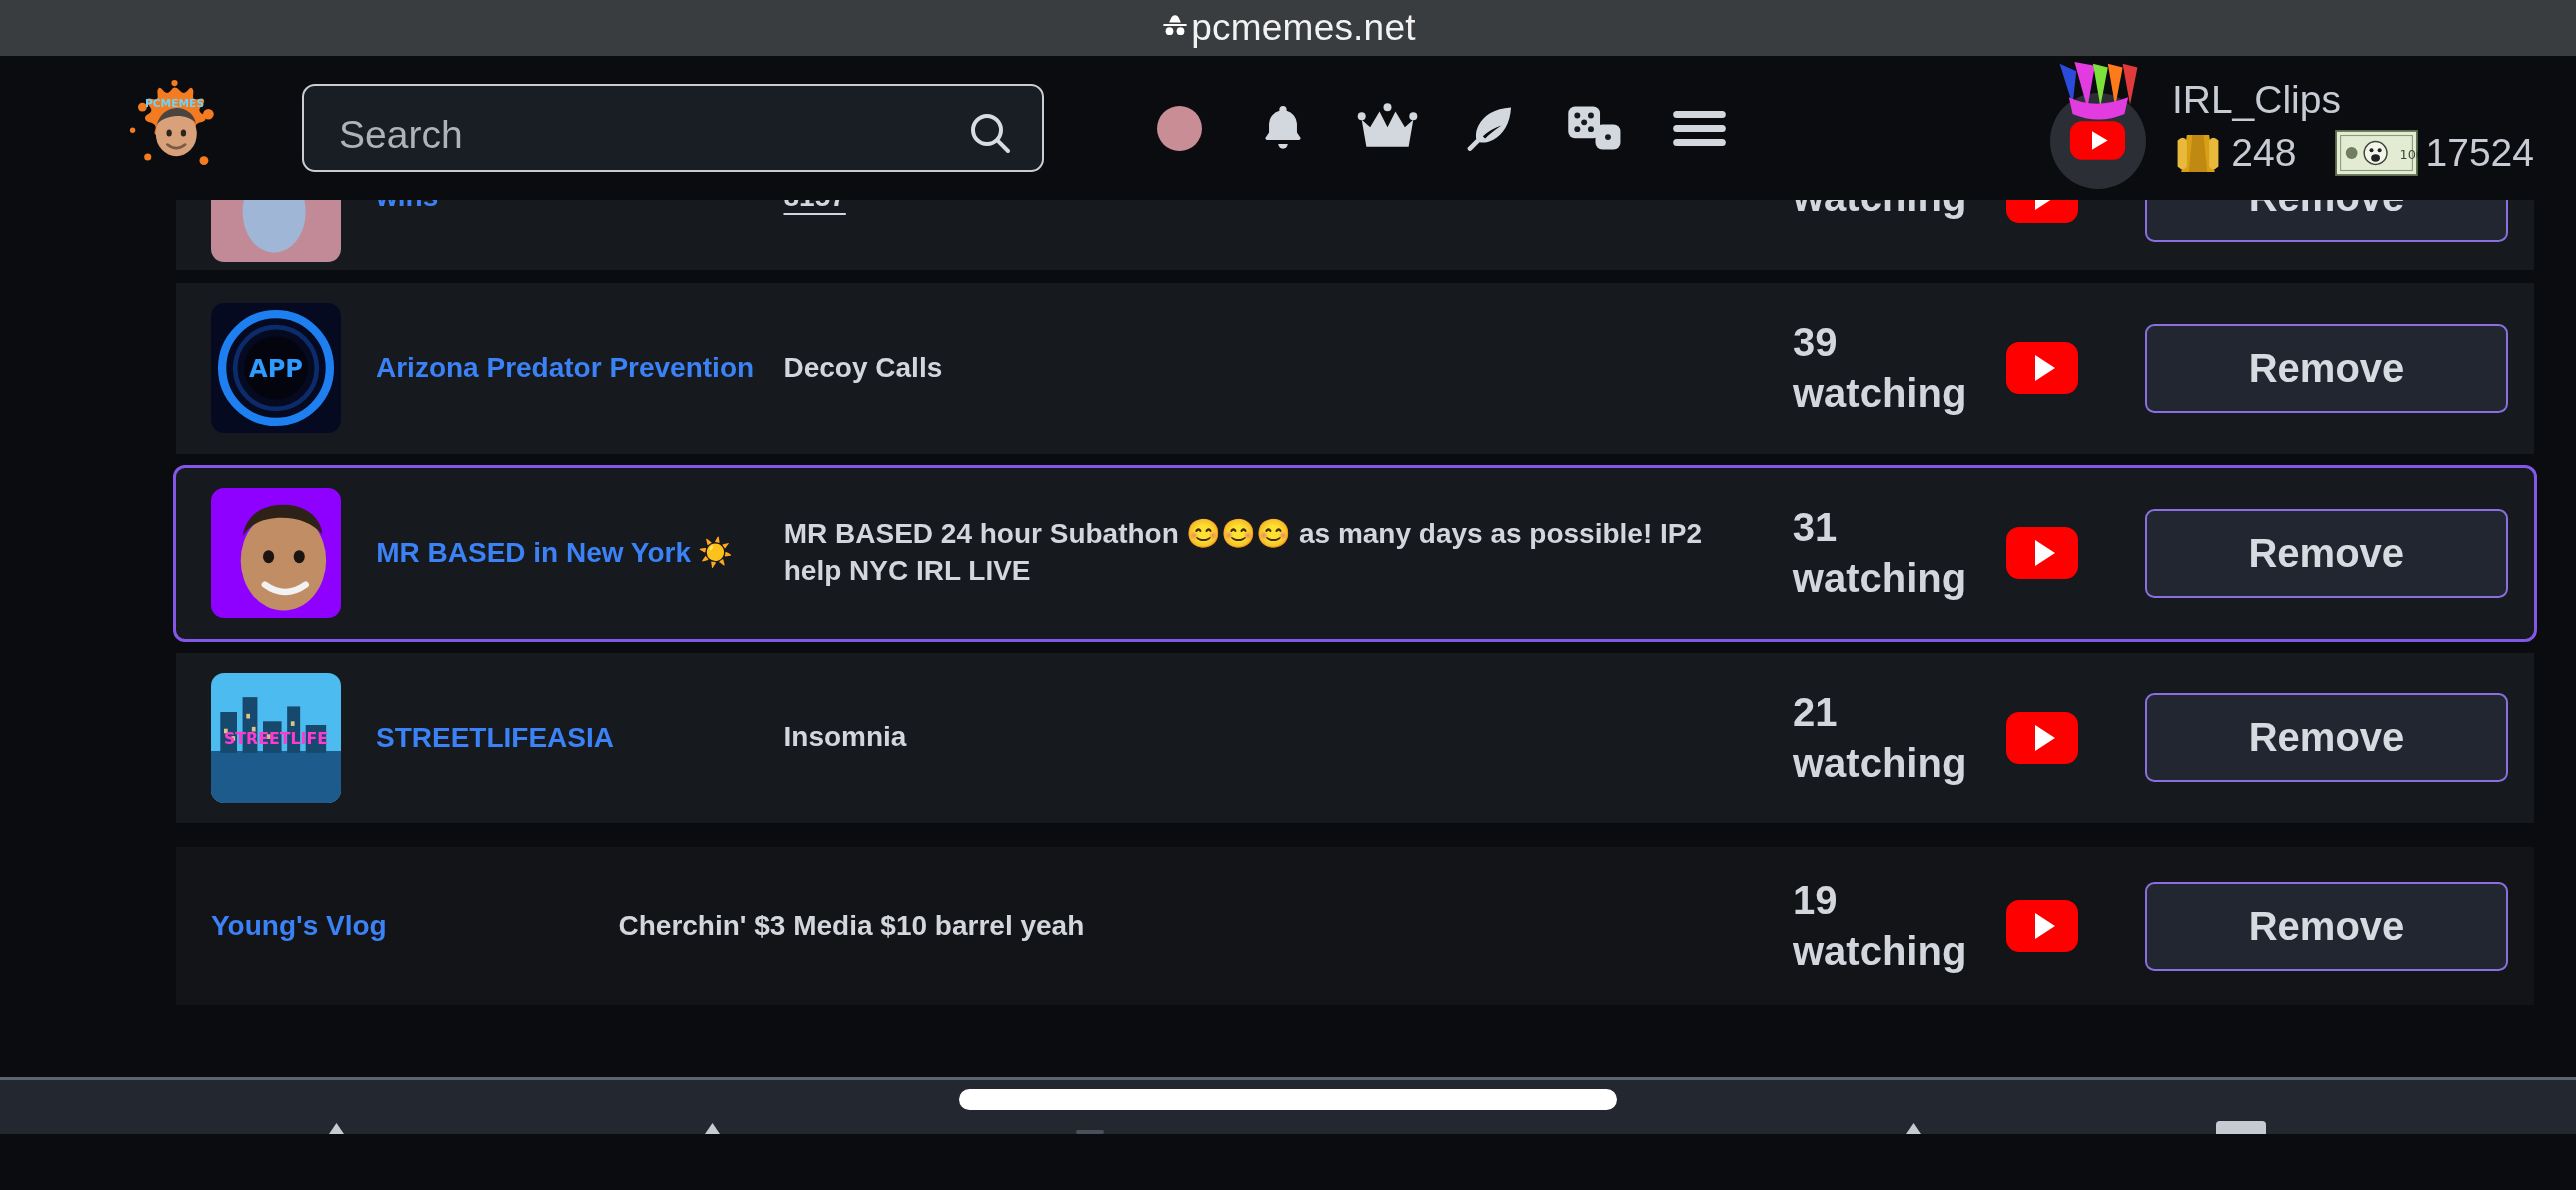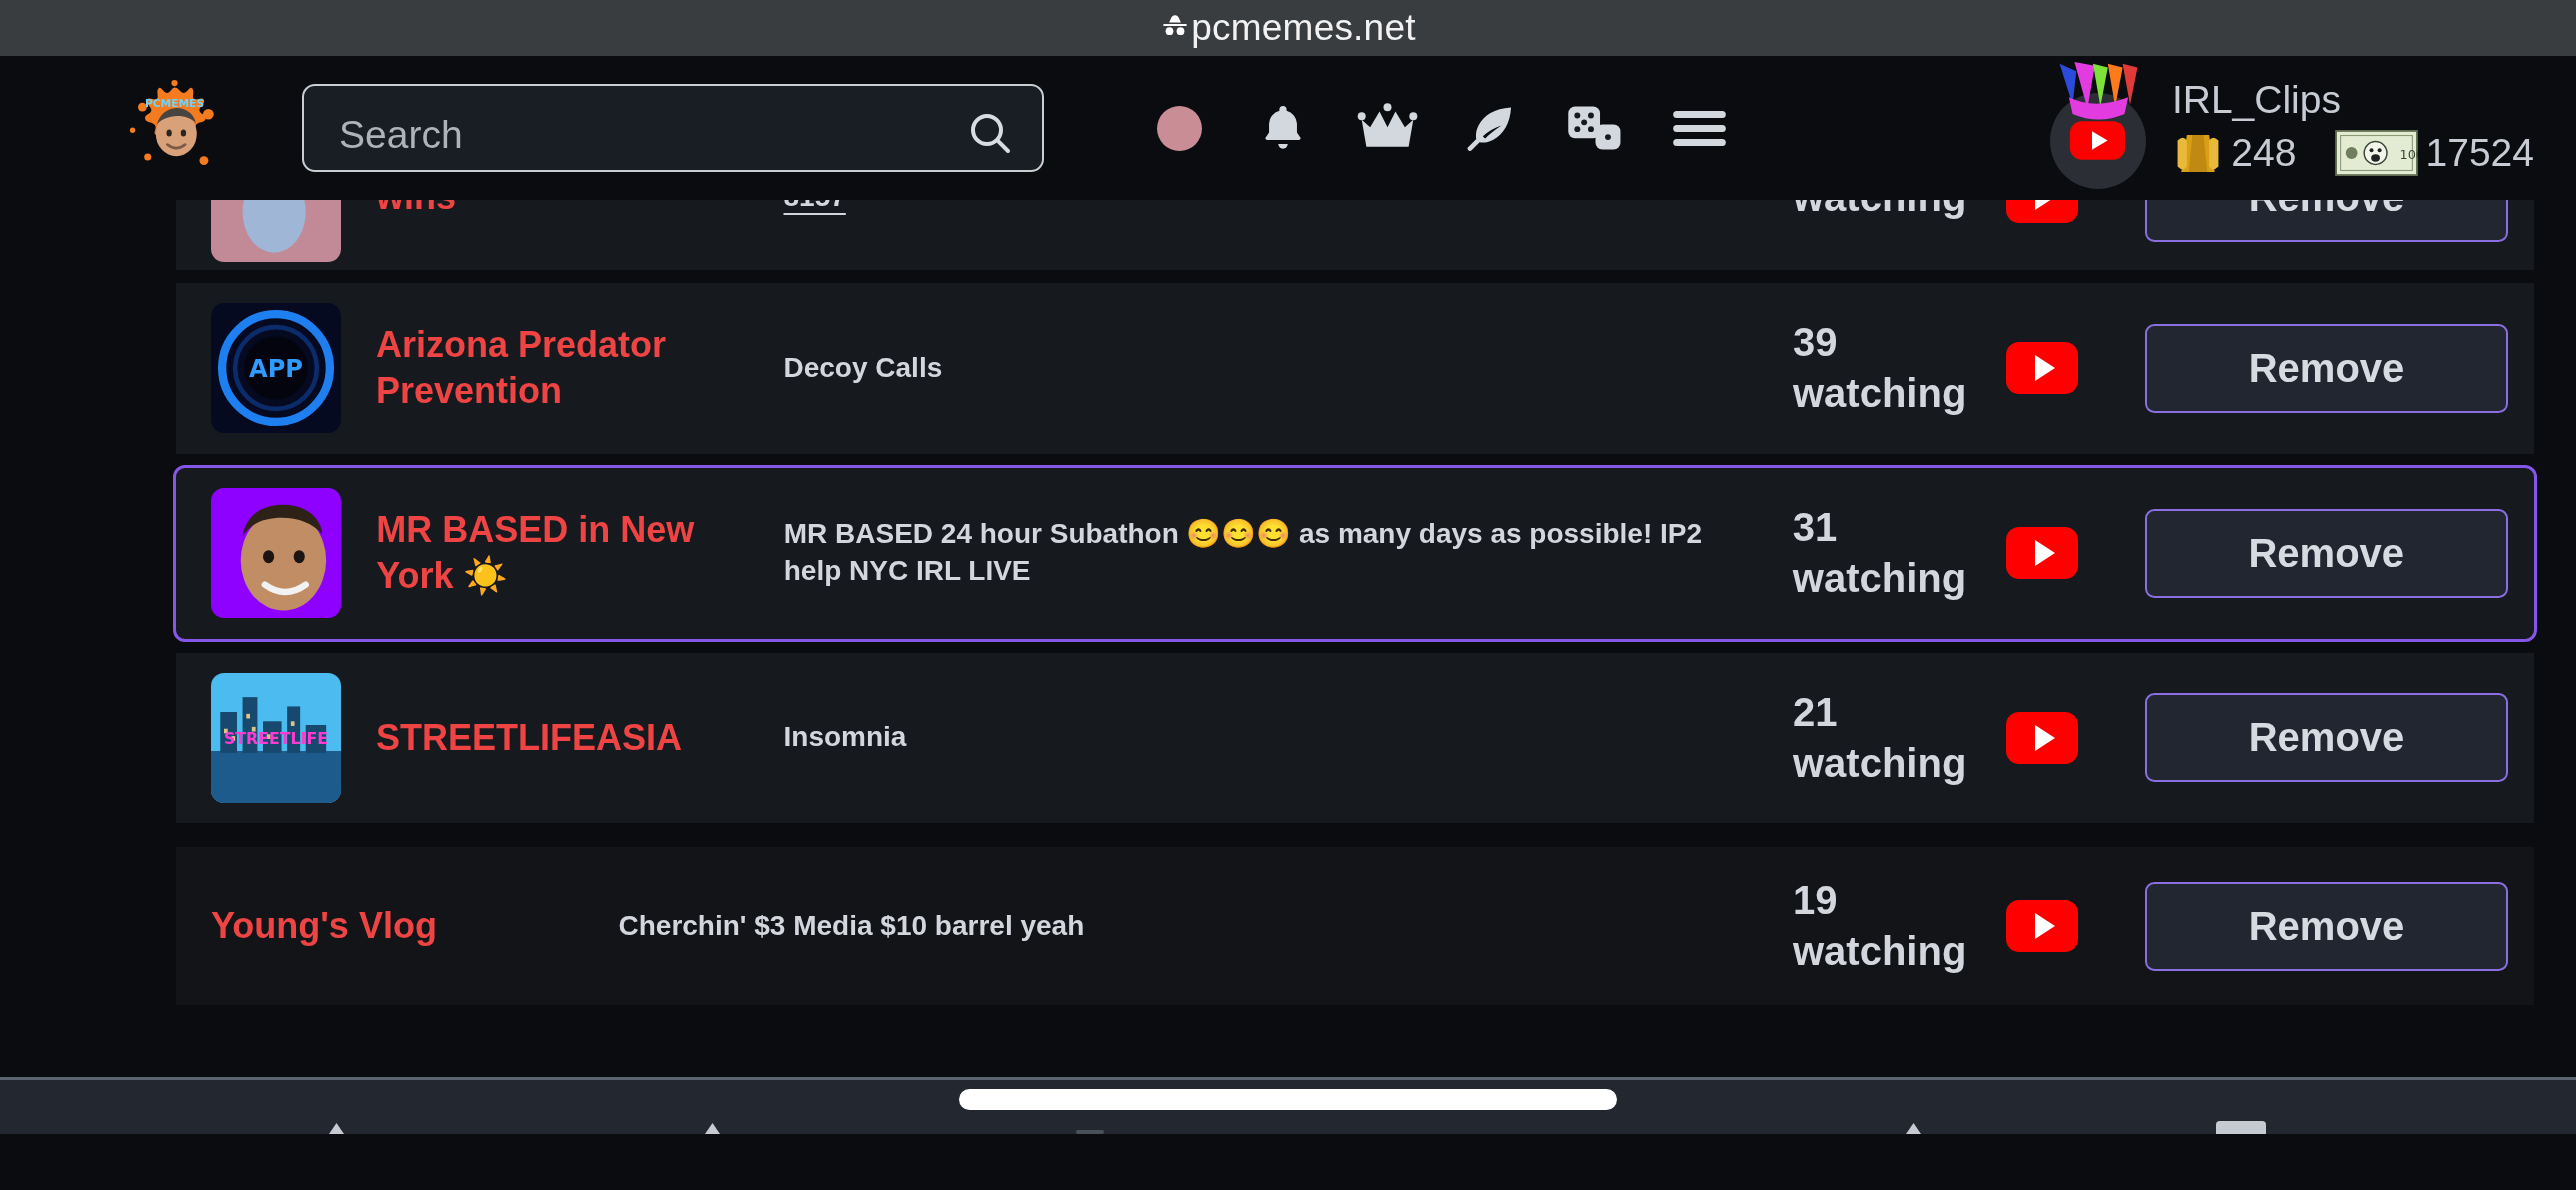--- a/index.html
+++ b/index.html
@@ -163,22 +163,22 @@
     overflow: hidden;
     position: relative;
     background: #222;
   }
   .thumb svg { display: block; width: 130px; height: 130px; }
 
   .ch-name {
     width: 389px;
     flex: 0 0 auto;
     margin-left: 35px;
-    color: #ef4444;
-    font-size: 36px;
+    color: #3b82f6;
+    font-size: 28px;
     font-weight: bold;
     line-height: 1.28;
   }
   .title {
     flex: 1 1 auto;
     margin-left: 18.5px;
     color: #d3d7dd;
     font-size: 28px;
     font-weight: bold;
     line-height: 1.32;

